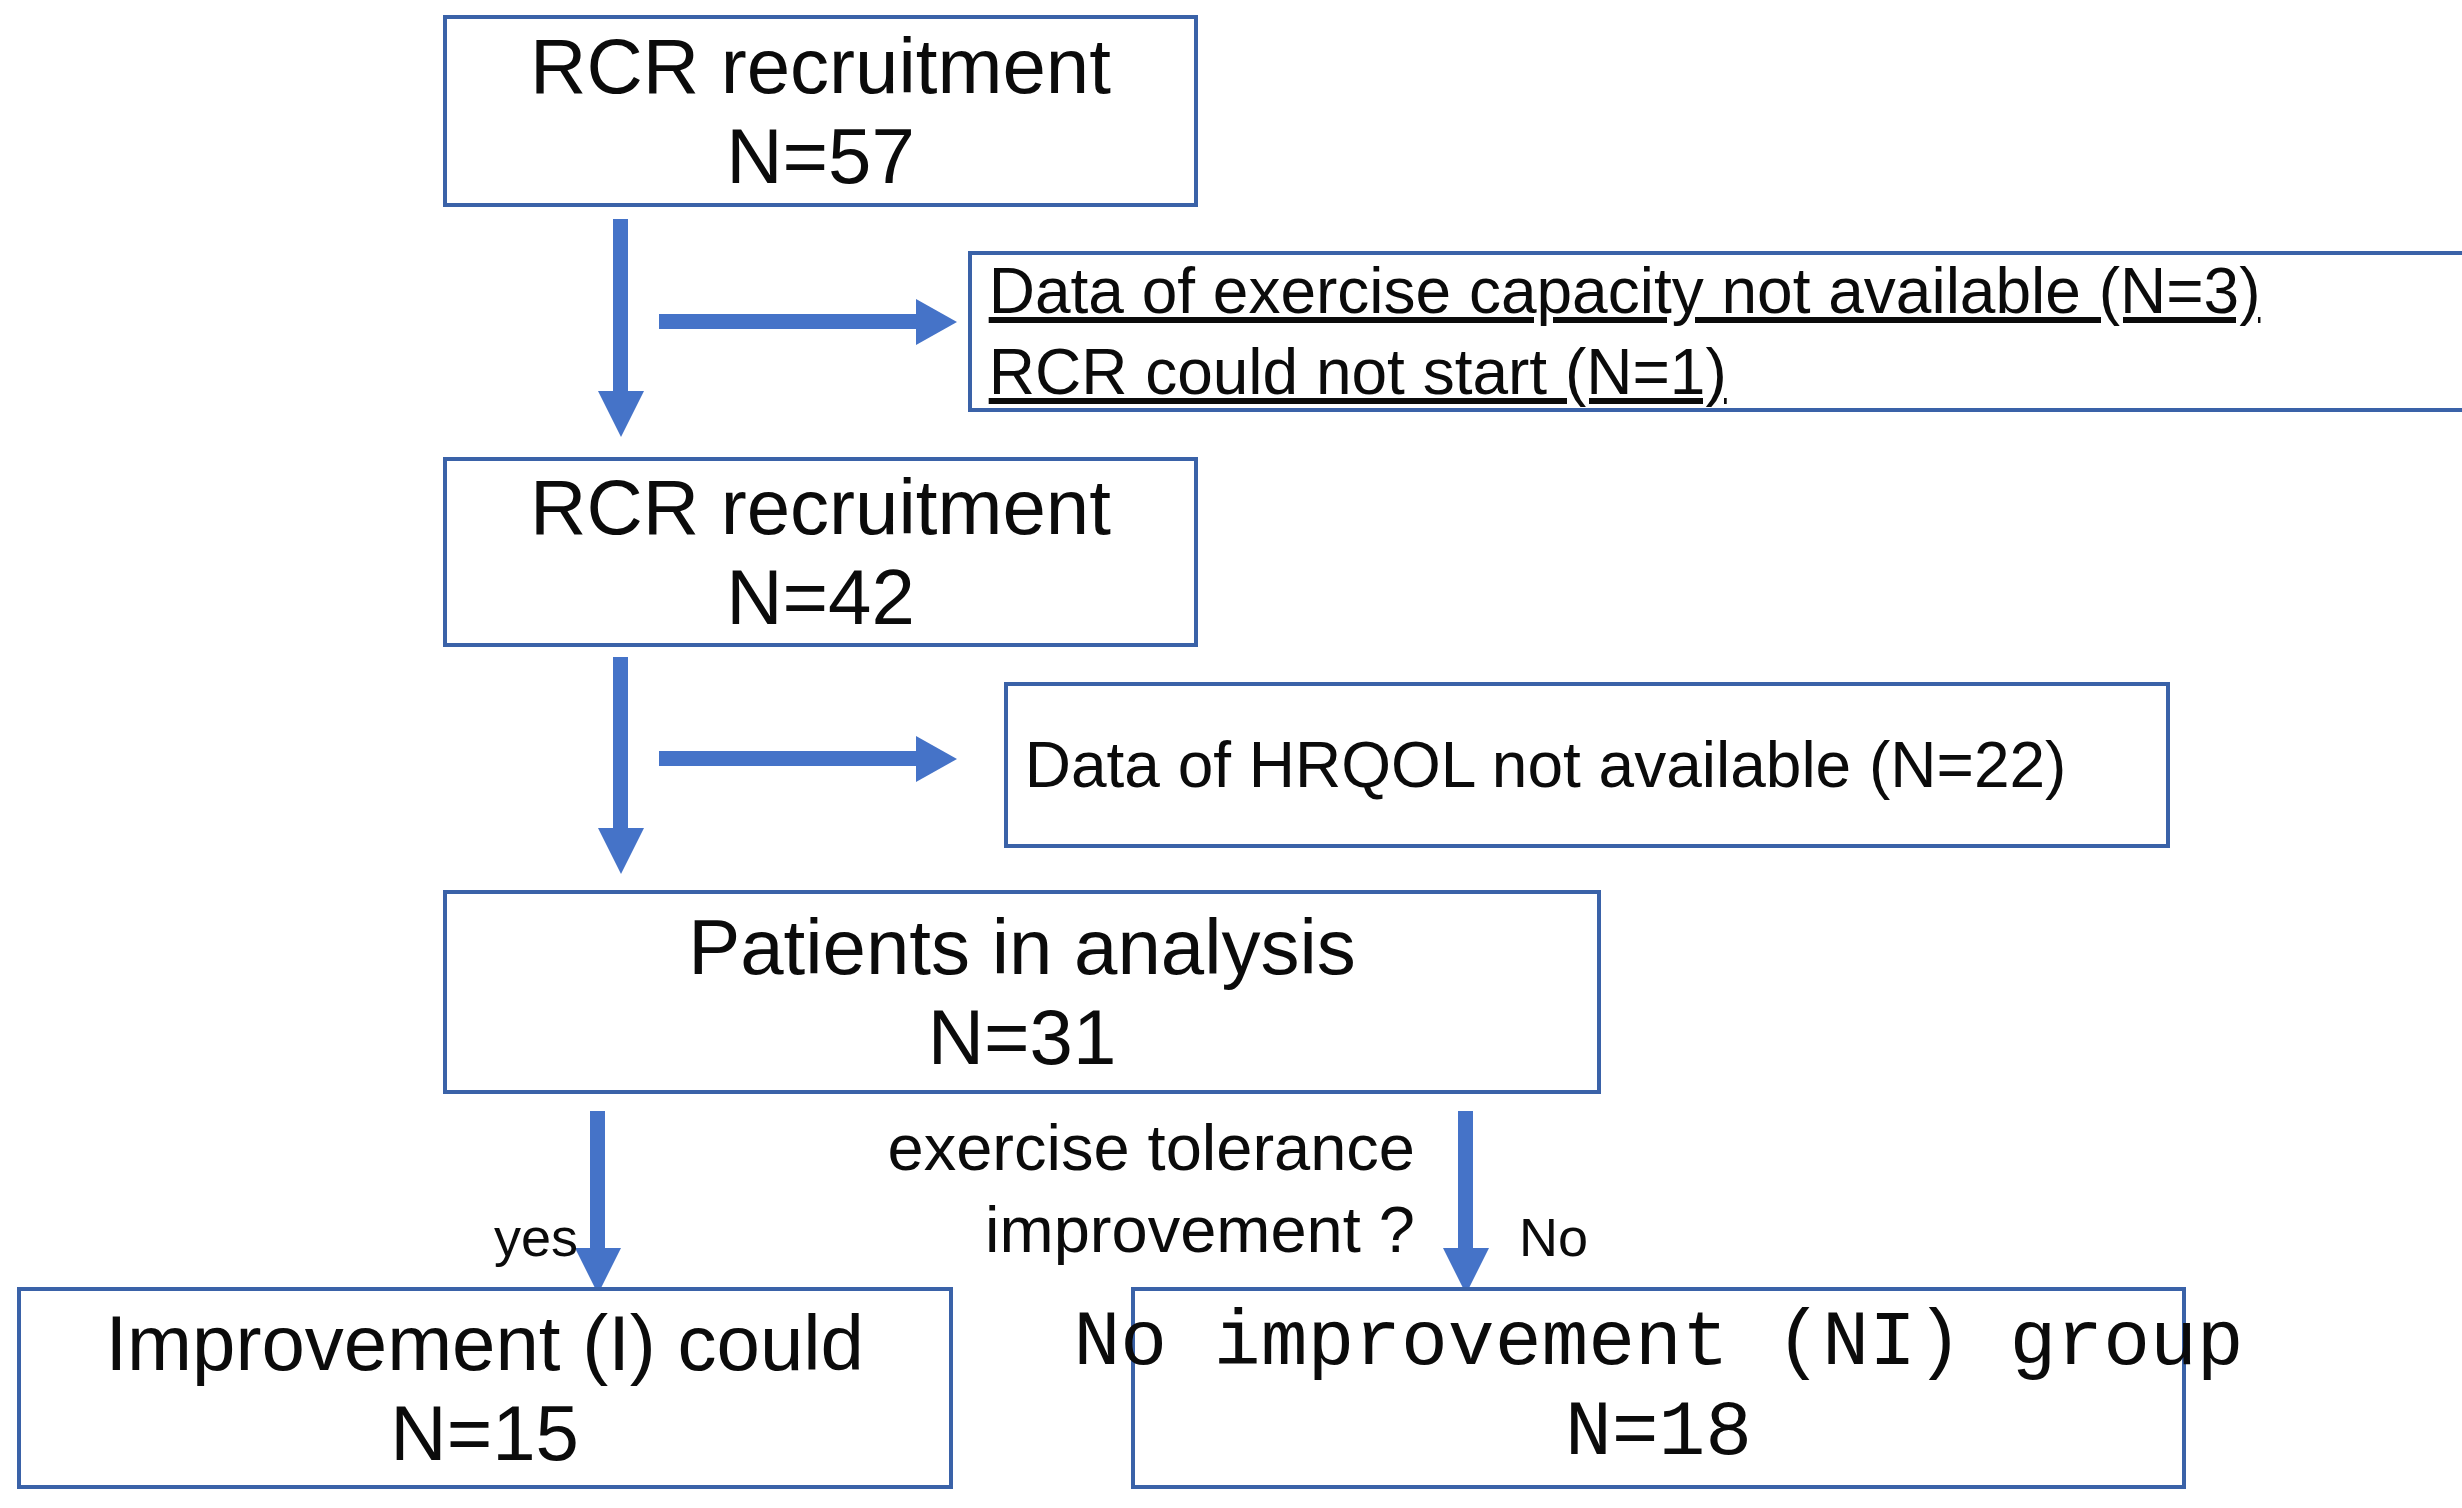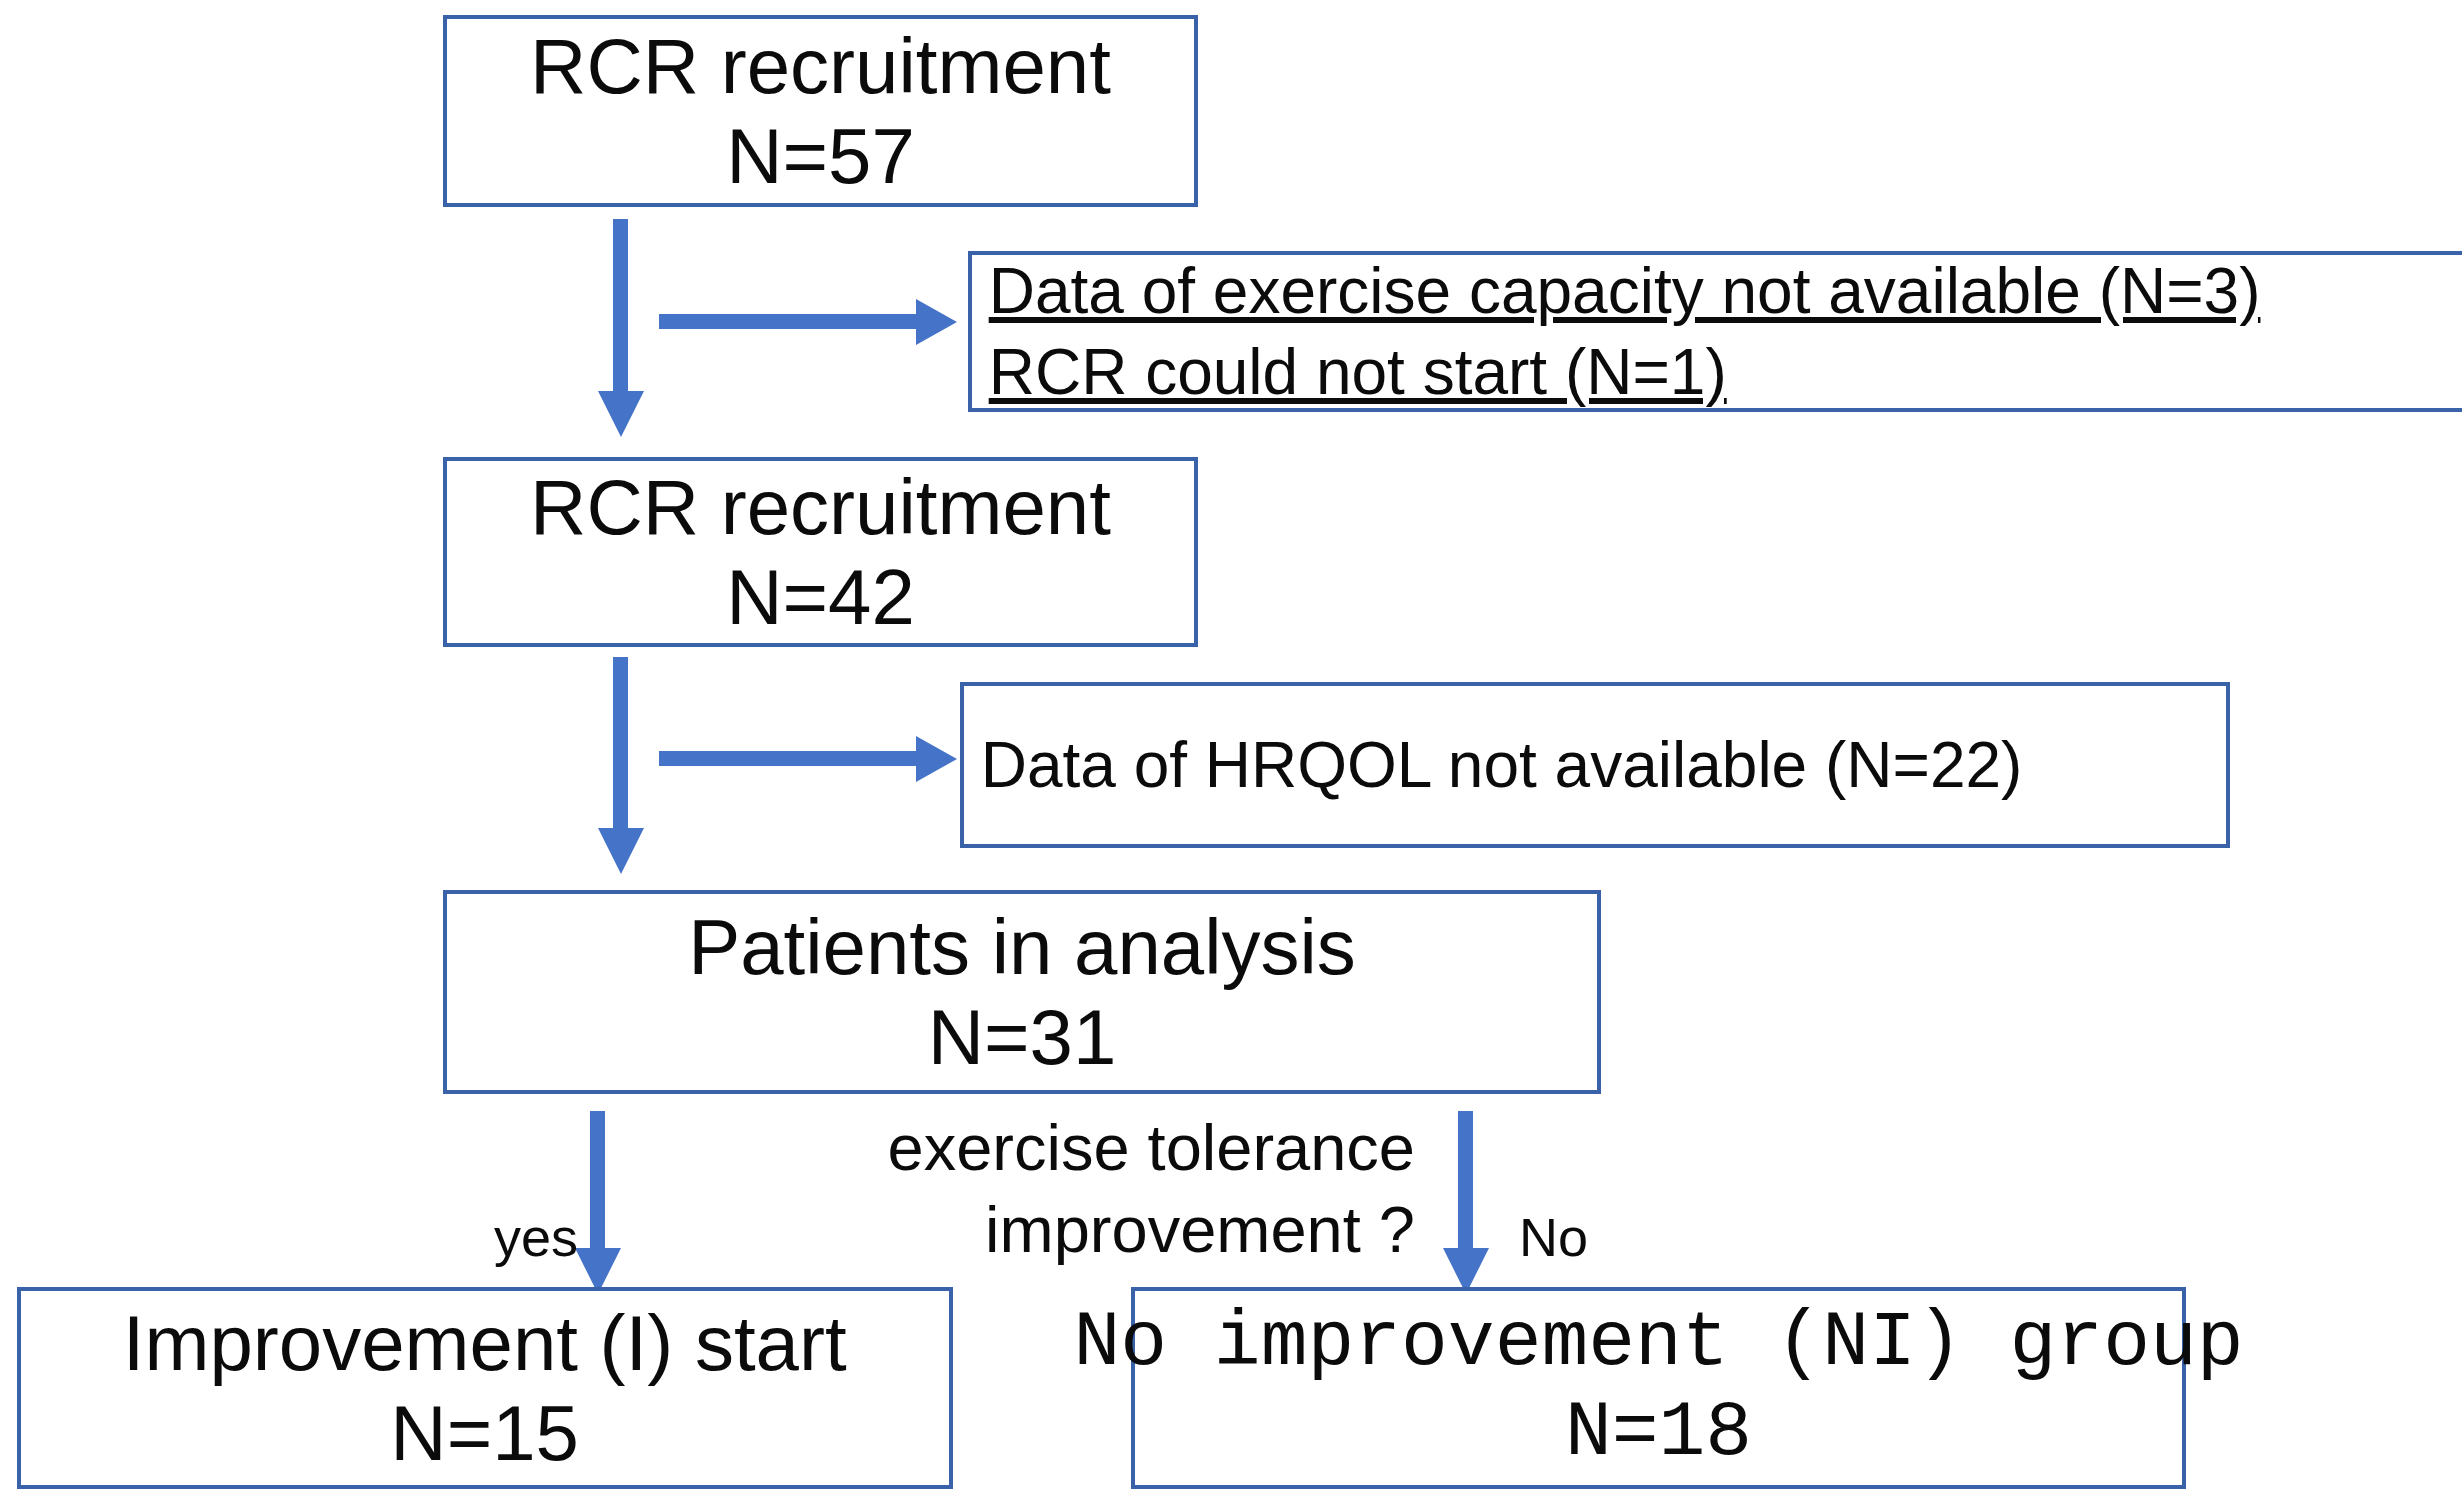--- a/index.html
+++ b/index.html
@@ -71,21 +71,21 @@
   <div class="arrow-v" style="left:613px;top:657px;height:217px;">
     <div class="shaft-v"></div>
     <div class="head-v"></div>
   </div>
 
   <div class="arrow-h" style="left:659px;top:751px;width:298px;">
     <div class="shaft-h"></div>
     <div class="head-h"></div>
   </div>
 
-  <div class="box left" style="left:960px;top:682px;width:1270px;height:166px;">
+  <div class="box left" style="left:1004px;top:682px;width:1166px;height:166px;">
     <div class="bl">Data of HRQOL not available (N=22)</div>
   </div>
 
   <div class="box center" style="left:443px;top:890px;width:1158px;height:204px;">
     <div class="bl">Patients in analysis</div>
     <div class="bl">N=31</div>
   </div>
 
   <div class="arrow-v" style="left:590px;top:1111px;height:183px;">
     <div class="shaft-v"></div>
@@ -99,21 +99,21 @@
 
   <div class="label" style="left:380px;top:1206px;width:198px;text-align:right;">yes</div>
   <div class="label" style="left:1519px;top:1206px;width:228px;text-align:left;">No</div>
 
   <div class="question" style="left:654px;top:1107px;width:761px;">
     <div class="bl">exercise tolerance</div>
     <div class="bl">improvement ?</div>
   </div>
 
   <div class="box center" style="left:16.7px;top:1287px;width:936px;height:202px;">
-    <div class="bl">Improvement (I) start</div>
+    <div class="bl">Improvement (I) could</div>
     <div class="bl">N=15</div>
   </div>
 
   <div class="box center" style="left:1131px;top:1287px;width:1055px;height:202px;font-family:Liberation Mono, monospace;">
     <div class="bl">No improvement (NI) group</div>
     <div class="bl">N=18</div>
   </div>
 
 </div>
 

